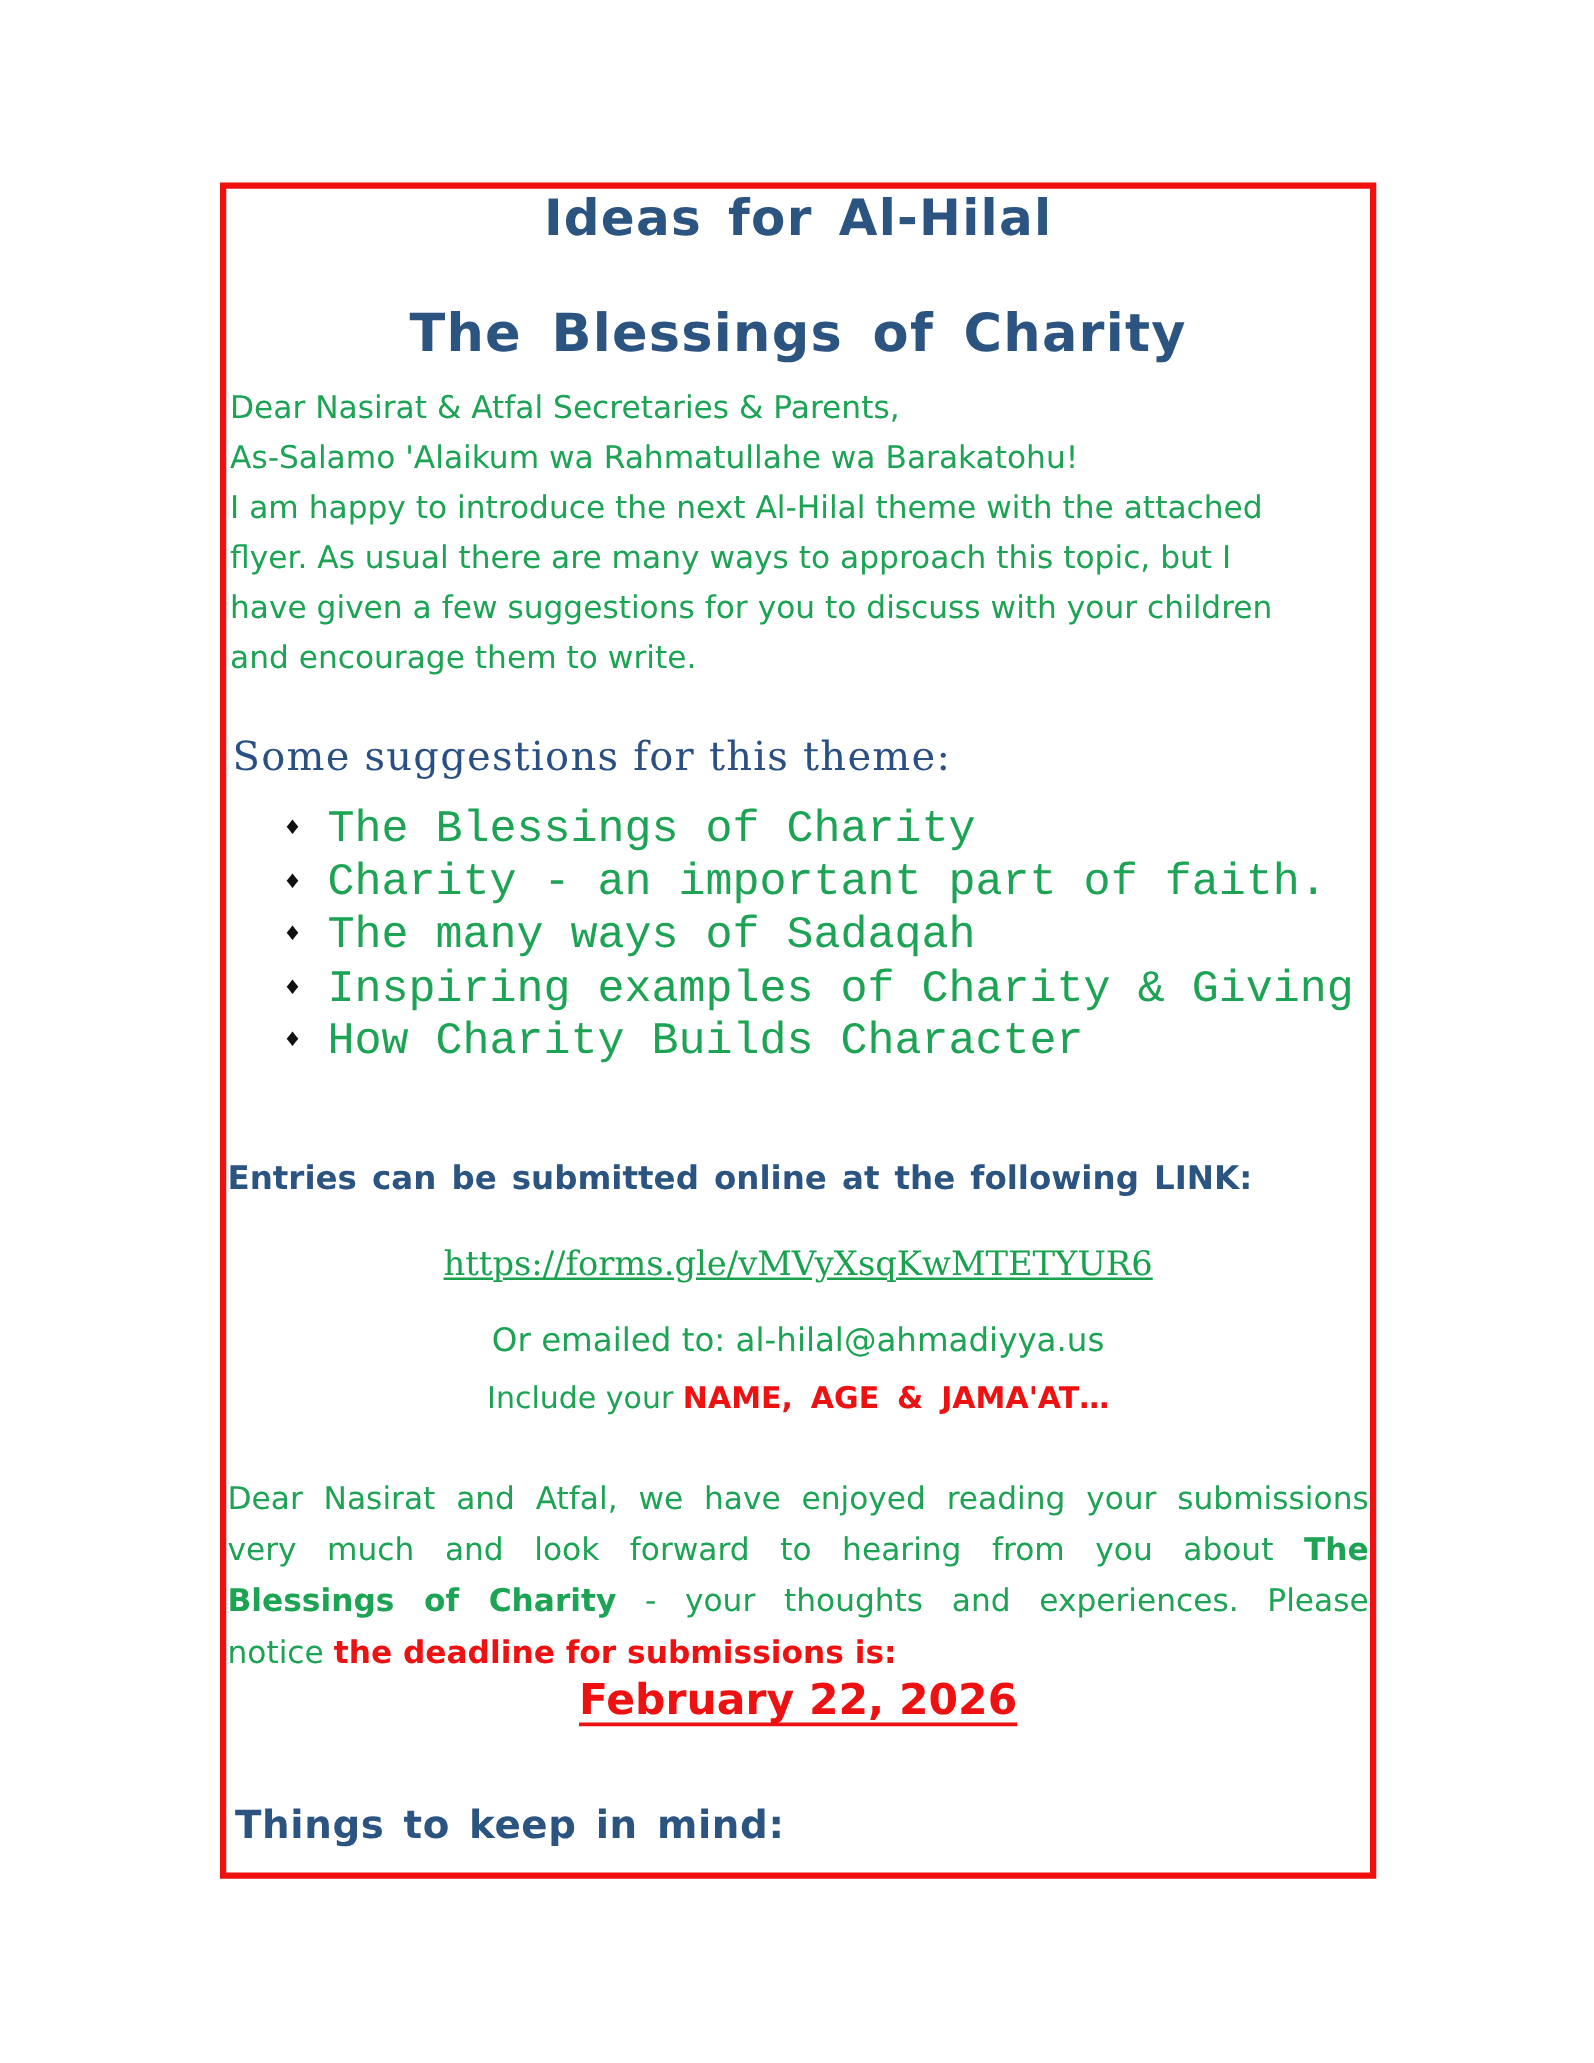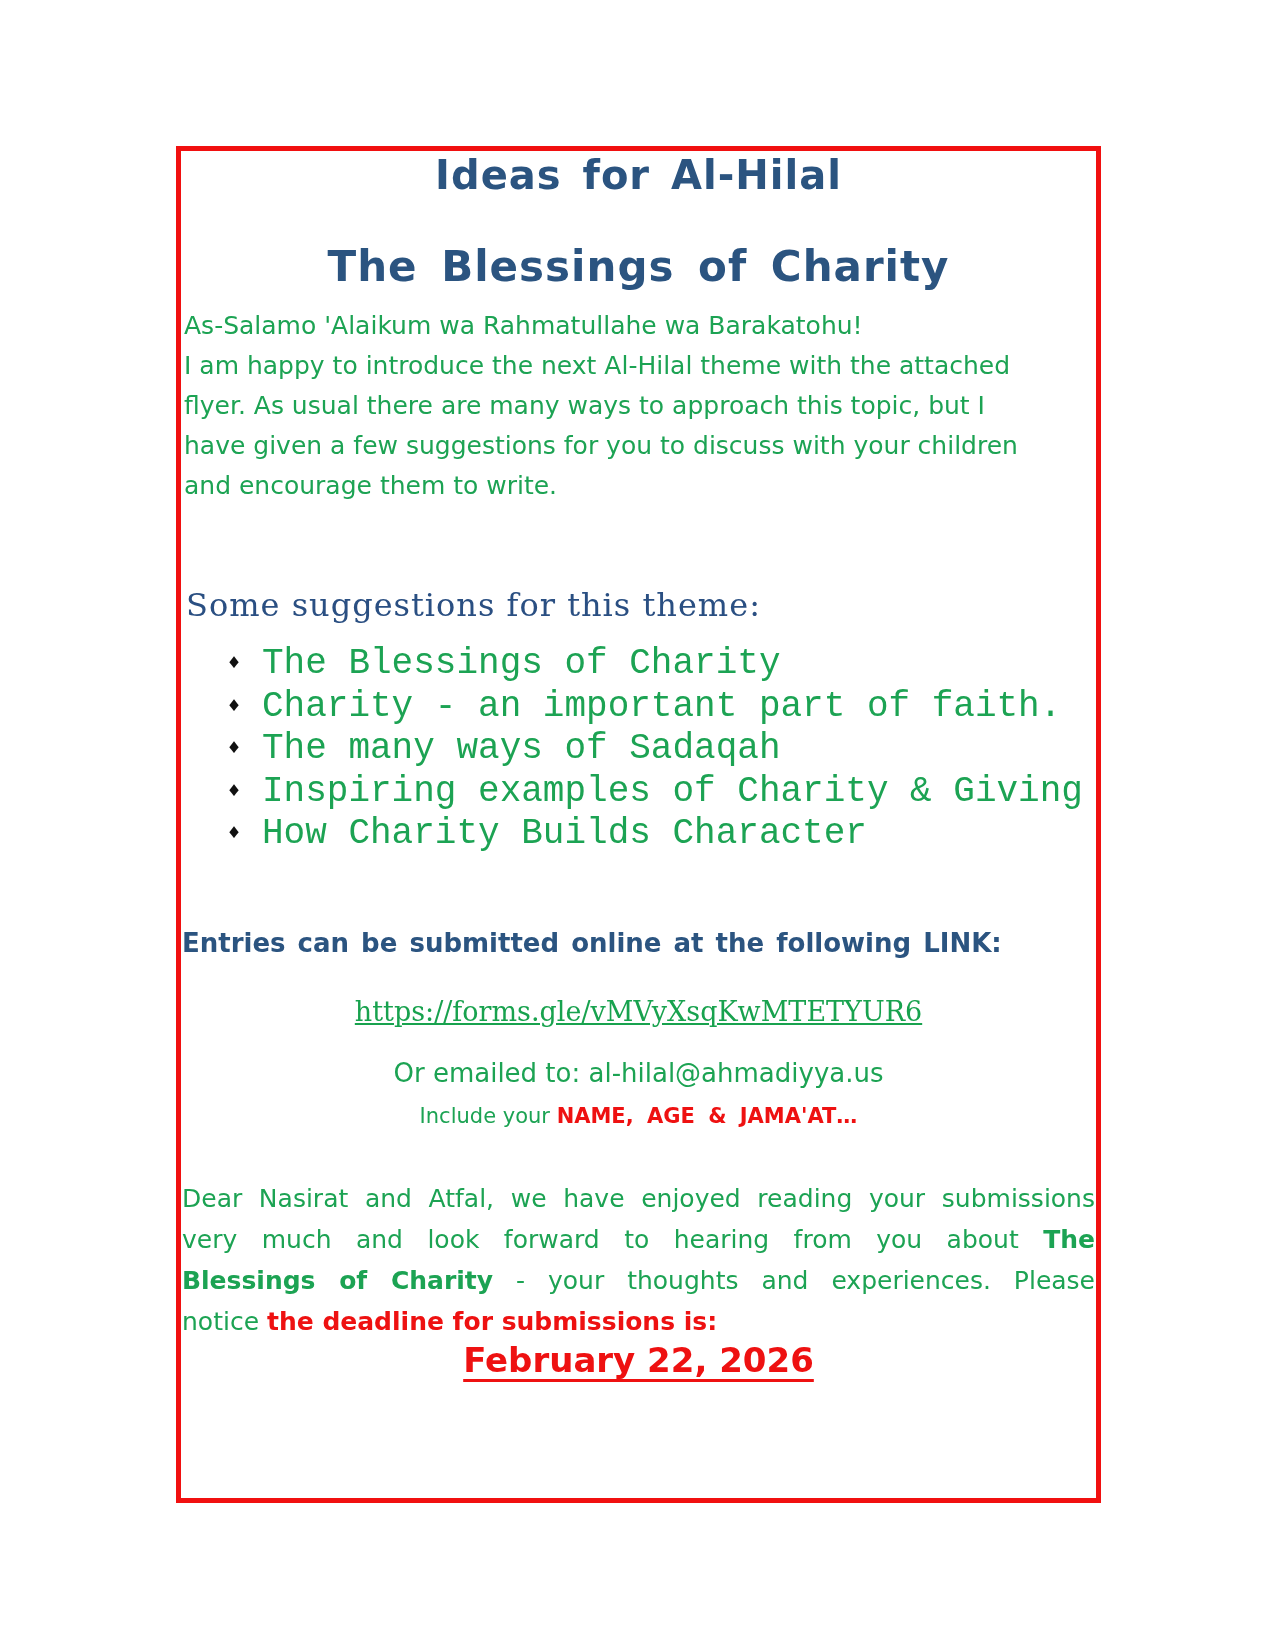--- a/index.html
+++ b/index.html
@@ -62,21 +62,21 @@
     font-family:"DejaVu Serif", serif;
     font-size:27px;color:#18a24e;
   }
   .link-line a{color:inherit;text-decoration:underline;cursor:pointer;}
   .email-line{
     top:1058px;
     font-size:26px;color:#1ca353;
   }
   .include-line{
     top:1104px;
-    font-size:21px;color:#1ca353;
+    font-size:24px;color:#1ca353;
   }
   .include-highlight{
     color:#ee1111;font-weight:bold;word-spacing:6px;
   }
   .closing{
     left:182px;top:1178px;width:913px;
     font-size:25px;line-height:41px;color:#1ca353;
   }
   .jline{text-align:justify;text-align-last:justify;}
   .b{font-weight:bold;}
@@ -101,20 +101,21 @@
 
 <div class="sheet">
 
   <div class="border-box"></div>
 
   <div class="abs center-band title1">Ideas for Al-Hilal</div>
 
   <div class="abs center-band title2">The Blessings of Charity</div>
 
   <div class="abs intro">
+    <div>Dear Nasirat &amp; Atfal Secretaries &amp; Parents,</div>
     <div>As-Salamo 'Alaikum wa Rahmatullahe wa Barakatohu!</div>
     <div>I am happy to introduce the next Al-Hilal theme with the attached</div>
     <div>flyer. As usual there are many ways to approach this topic, but I</div>
     <div>have given a few suggestions for you to discuss with your children</div>
     <div>and encourage them to write.</div>
   </div>
 
   <div class="abs serif-heading">Some suggestions for this theme:</div>
 
   <div class="abs bullets">
@@ -161,14 +162,15 @@
     <div>
       <span>notice</span>
       <span class="b red">the deadline for submissions is:</span>
     </div>
   </div>
 
   <div class="abs center-band date-line">
     <span>February 22, 2026</span>
   </div>
 
+  <div class="abs footer-heading">Things to keep in mind:</div>
 
 </div>
 
 </body></html>

